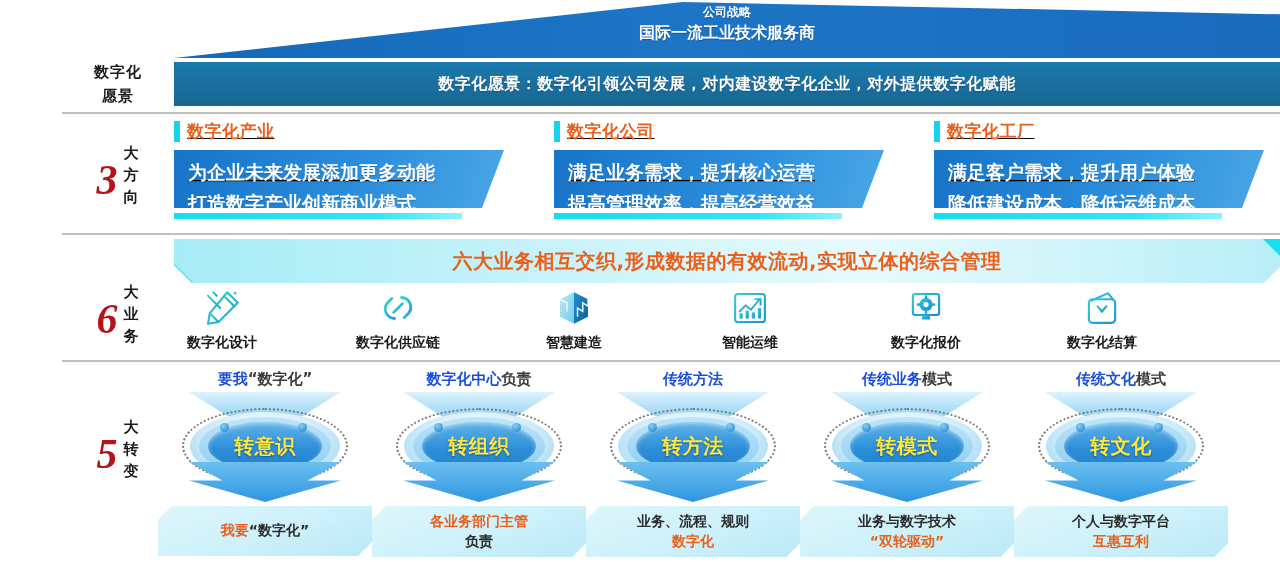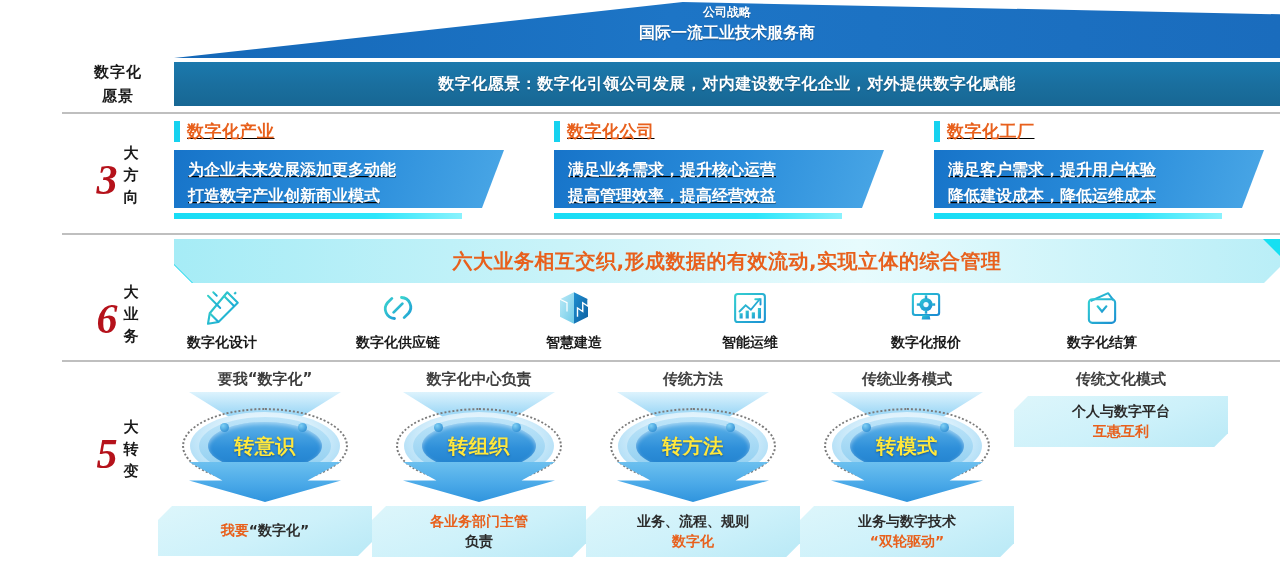--- a/index.html
+++ b/index.html
@@ -77,21 +77,21 @@
     font-family: "DejaVu Sans", "Liberation Sans", sans-serif;
     letter-spacing: .5px;
   }
   .dir-box {
     position: relative; height: 58px; padding: 7px 0 0 14px;
     background: linear-gradient(105deg,#1774c9 0%,#2a8ddb 55%,#4aa7e6 100%);
     clip-path: polygon(0 0, 100% 0, calc(100% - 22px) 100%, 0 100%);
     color: #fff;
   }
   .dir-box .line {
-    font-size: 16px; font-weight: 700; line-height: 1.62;
+    font-size: 19px; font-weight: 700; line-height: 1.62;
     font-family: "DejaVu Sans", "Liberation Sans", sans-serif;
     text-shadow: 0 1px 1px rgba(0,0,0,.2);
   }
   .dir-under {
     margin-top: 5px; height: 6px; width: 288px;
     background: linear-gradient(90deg,#18dcf5 0%,#2ce6fb 70%,#8af2fd 100%);
   }
 
   
   .biz-banner {
@@ -125,21 +125,21 @@
     font-family: "DejaVu Sans", "Liberation Sans", sans-serif;
   }
 
   
   .tr-col { position: absolute; top: 368px; width: 214px; }
   .tr-top {
     text-align: center; font-size: 15px; font-weight: 700;
     font-family: "DejaVu Sans", "Liberation Sans", sans-serif;
     color: #3b3b3b; height: 22px; line-height: 22px;
   }
-  .tr-top .hl { color: #404040; }
+  .tr-top .hl { color: #1d4ed8; }
   .tr-mid { position: relative; height: 108px; margin-top: 2px; }
 
   .funnel-top {
     position: absolute; left: 50%; top: 0; width: 152px; height: 36px;
     transform: translateX(-50%);
     background: linear-gradient(180deg,#ddf3fd 0%,#9fd8f6 60%,#6cc0ef 100%);
     clip-path: polygon(0 0, 100% 0, 62% 100%, 38% 100%);
   }
   .funnel-bot {
     position: absolute; left: 50%; bottom: -2px; width: 152px; height: 40px;
@@ -517,19 +517,33 @@
     <div class="tr-bottom">
       <div class="bline">业务与数字技术</div>
       <div class="bline hl">“双轮驱动”</div>
     </div>
   </div>
 
   <div class="tr-col" style="left:1014px;">
     <div class="tr-top">
       <span class="hl">传统文化</span><span>模式</span>
     </div>
+    <div class="tr-mid">
+      <div class="funnel-top"></div>
+      <div class="ell-dotted"></div>
+      <div class="ell-halo"></div>
+      <div class="ell-ring"></div>
+      <div class="ell-core">
+        <span>转文化</span>
+      </div>
+      <div class="dot d-tl"></div>
+      <div class="dot d-tr"></div>
+      <div class="dot d-bl"></div>
+      <div class="dot d-br"></div>
+      <div class="funnel-bot"></div>
+    </div>
     <div class="tr-bottom">
       <div class="bline">个人与数字平台</div>
       <div class="bline hl">互惠互利</div>
     </div>
   </div>
 
 </div>
 
 </body></html>

